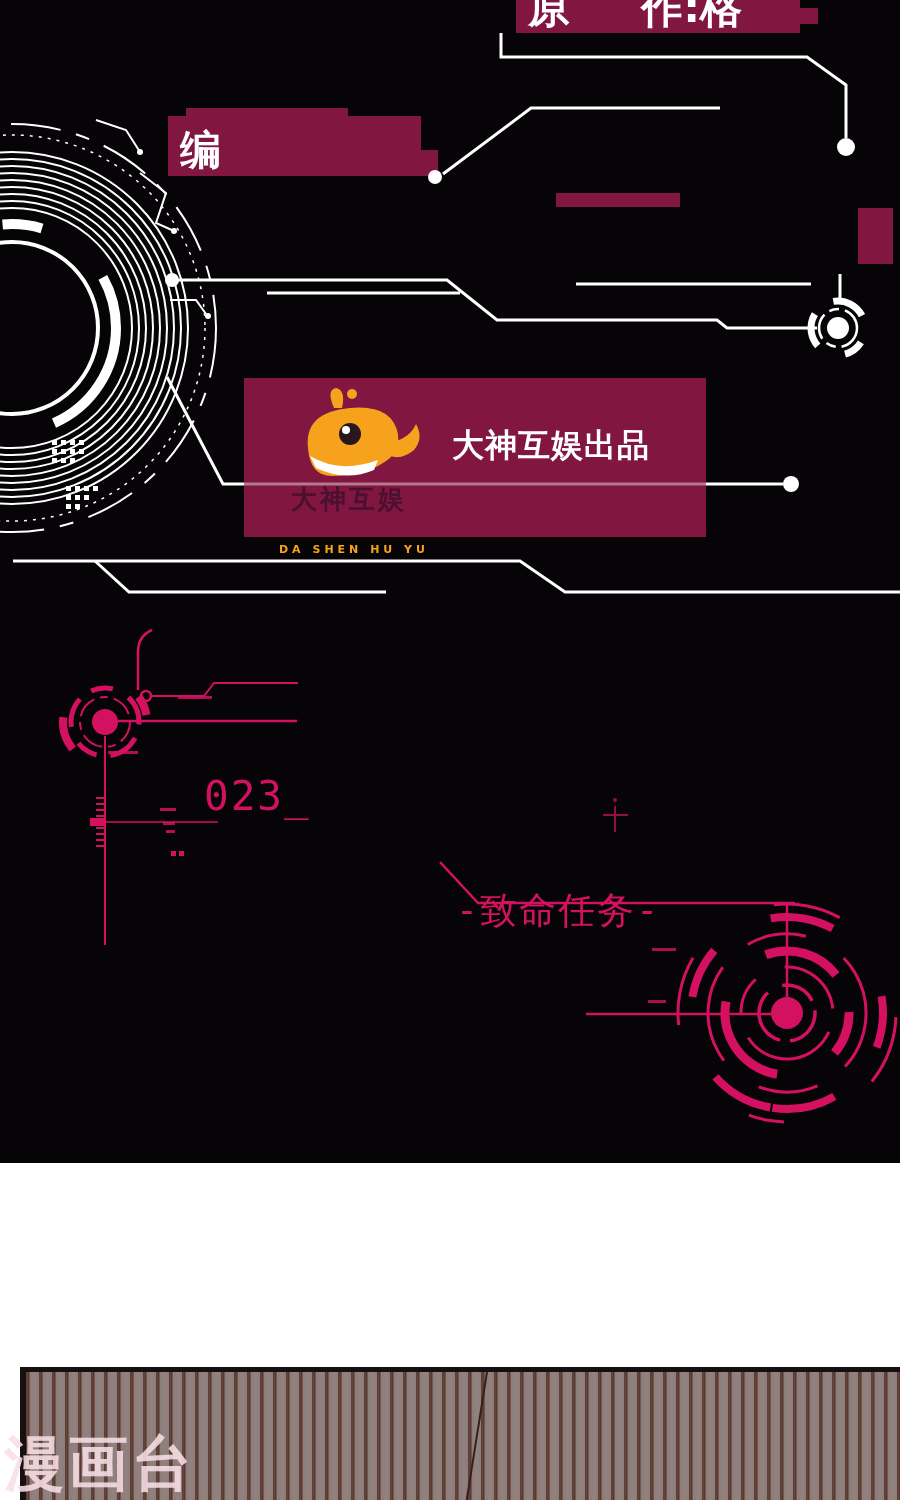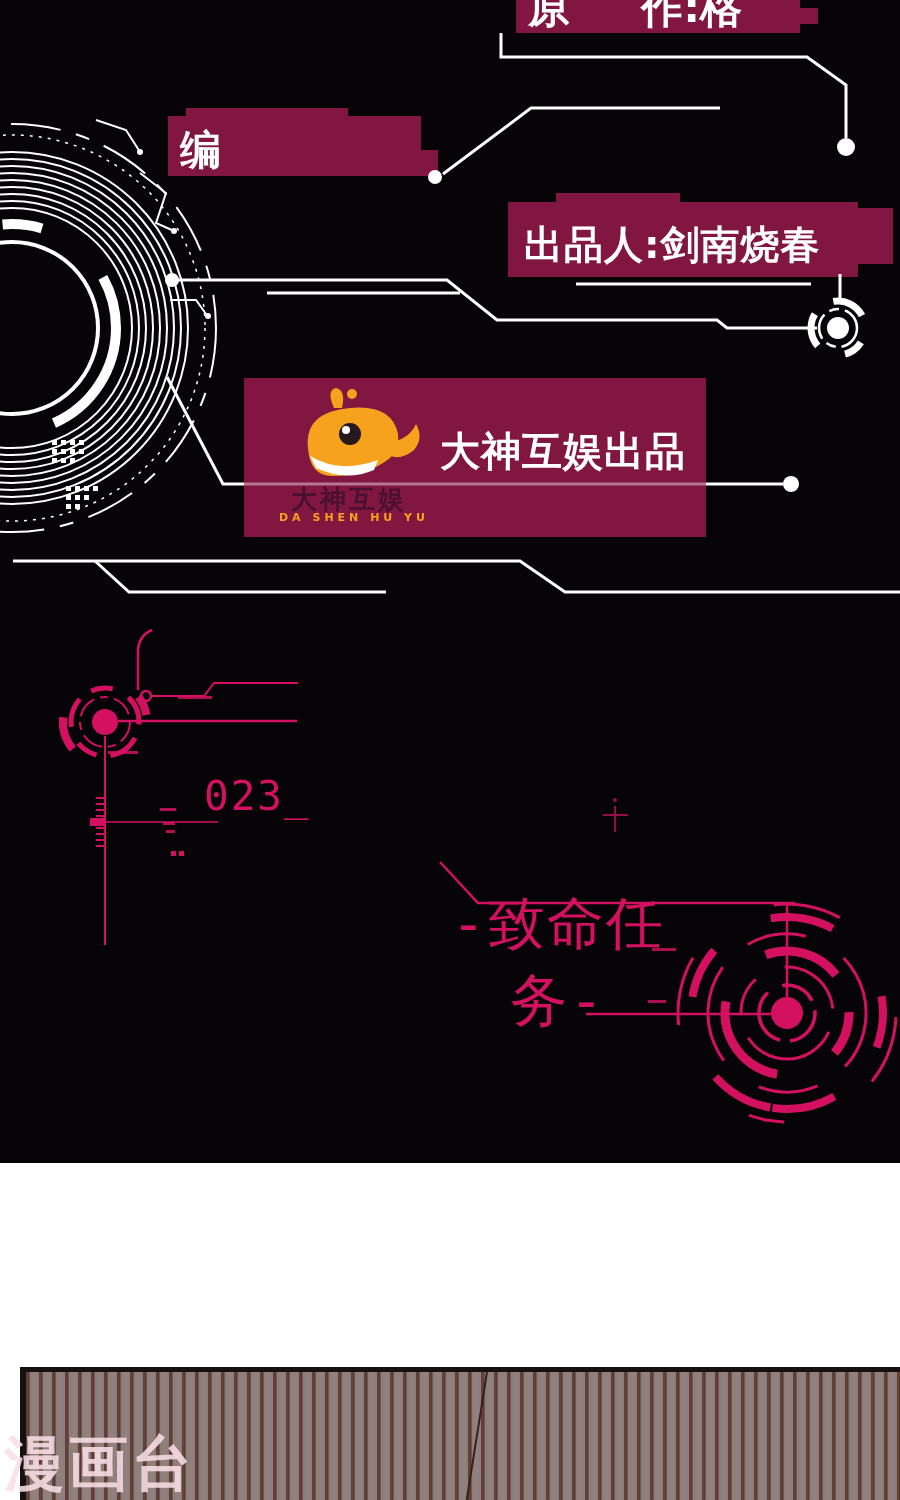--- a/index.html
+++ b/index.html
@@ -9,21 +9,21 @@
   .black-bg{left:0;top:0;width:900px;height:1163px;background:#060406;}
   .white-bg{left:0;top:1163px;width:900px;height:337px;background:#ffffff;}
   .banner{background:#811641;}
   .banner-text{color:#ffffff;font-weight:700;white-space:nowrap;}
   .split{display:flex;justify-content:space-between;}
   #decor{left:0;top:0;z-index:5;pointer-events:none;}
   .z1{z-index:1}.z2{z-index:2}.z3{z-index:6}
   .pix{font-family:"DejaVu Sans Mono",monospace;font-weight:400;color:#d41161;}
   
   .logo-cn{color:#4a1030;font-weight:700;font-size:26px;letter-spacing:3px;text-align:center;}
-  .logo-en{color:#f6a21d;font-weight:700;font-size:11px;letter-spacing:4px;text-align:center;}
+  .logo-en{color:#f6a21d;font-weight:700;font-size:11px;letter-spacing:4px;text-align:center;margin-top:32px;}
   
   .panel{left:20px;top:1367px;width:880px;height:133px;box-sizing:border-box;
          border-top:5px solid #161011;border-left:6px solid #161011;
          background:repeating-linear-gradient(90deg,
             #53322b 0px,#6b4a40 1px,#53322b 3px,
             #8d7d79 4px,#918280 9px,#8d7d79 13px);}
   .crack{left:486px;top:1372px;width:2px;height:128px;background:#35201c;
          transform:skewX(-9deg);transform-origin:top left;}
   .watermark{left:4px;top:1424px;font-size:60px;font-weight:700;letter-spacing:4px;
              color:rgba(248,222,230,0.88);}
@@ -47,41 +47,38 @@
   <div class="abs banner z2" style="left:186px;top:108px;width:162px;height:12px;"></div>
   <div class="abs banner z2" style="left:404px;top:150px;width:34px;height:26px;"></div>
   <div class="abs banner z2" style="left:168px;top:116px;width:253px;height:60px;">
     <div class="abs banner-text split" style="left:12px;top:7px;width:238px;font-size:41px;">
       <span>编</span>
     </div>
   </div>
 
   <div class="abs banner z2" style="left:556px;top:193px;width:124px;height:14px;"></div>
   <div class="abs banner z2" style="left:858px;top:208px;width:35px;height:56px;"></div>
-  <div class="abs banner z2" style="left:508px;top:202px;width:350px;height:75px;">
-    <div class="abs banner-text" style="left:16px;top:16px;width:330px;font-size:39px;letter-spacing:1px;">出品人:剑南烧春</div>
-  </div>
 
   <div class="abs banner z2" style="left:244px;top:378px;width:462px;height:159px;">
     <svg class="abs" style="left:48px;top:8px;" width="160" height="100" viewBox="0 0 160 100">
       <path d="M42,22 Q34,4 44,2 Q54,4 50,22 Z" fill="#f6a21d"></path>
       <circle cx="60" cy="8" r="5" fill="#f6a21d"></circle>
       <path d="M16,62 Q12,26 58,22 Q100,18 106,48 Q108,62 98,72 Q76,90 40,90 Q18,90 16,62 Z" fill="#f6a21d"></path>
       <path d="M100,56 Q118,52 124,38 Q132,52 122,64 Q110,74 98,70 Z" fill="#f6a21d"></path>
       <path d="M18,70 Q48,88 86,74 L82,84 Q54,96 24,82 Z" fill="#ffffff"></path>
       <circle cx="58" cy="48" r="11" fill="#26181c"></circle>
       <circle cx="54" cy="44" r="4" fill="#ffffff"></circle>
     </svg>
     <div class="abs logo-cn" style="left:25px;top:104px;width:160px;">大神互娱</div>
     <div class="abs logo-en" style="left:30px;top:133px;width:160px;">DA SHEN HU YU</div>
-    <div class="abs banner-text" style="left:196px;top:46px;font-size:40px;letter-spacing:1px;">大神互娱出品</div>
+    <div class="abs banner-text" style="left:208px;top:46px;font-size:32px;letter-spacing:1px;">大神互娱出品</div>
   </div>
 
   <div class="abs pix z2" style="left:204px;top:772px;font-size:41px;letter-spacing:2px;">023_</div>
-  <div class="abs pix z2" style="left:408px;top:886px;width:300px;text-align:center;font-size:57px;letter-spacing:2px;">-致命任务-</div>
+  <div class="abs pix z2" style="left:408px;top:886px;width:300px;text-align:center;font-size:37px;letter-spacing:2px;">-致命任务-</div>
 
   <svg id="decor" class="abs" width="900" height="1500" viewBox="0 0 900 1500">
 
     <g stroke="#ffffff" fill="none">
       <circle cx="12" cy="328" r="204" stroke-width="2" stroke-dasharray="50 16 14 16"></circle>
       <circle cx="12" cy="328" r="193" stroke-width="1.5" stroke-dasharray="3 6"></circle>
       <circle cx="12" cy="328" r="120" stroke-width="2"></circle>
       <circle cx="12" cy="328" r="127" stroke-width="2"></circle>
       <circle cx="12" cy="328" r="134" stroke-width="2"></circle>
       <circle cx="12" cy="328" r="141" stroke-width="2"></circle>

